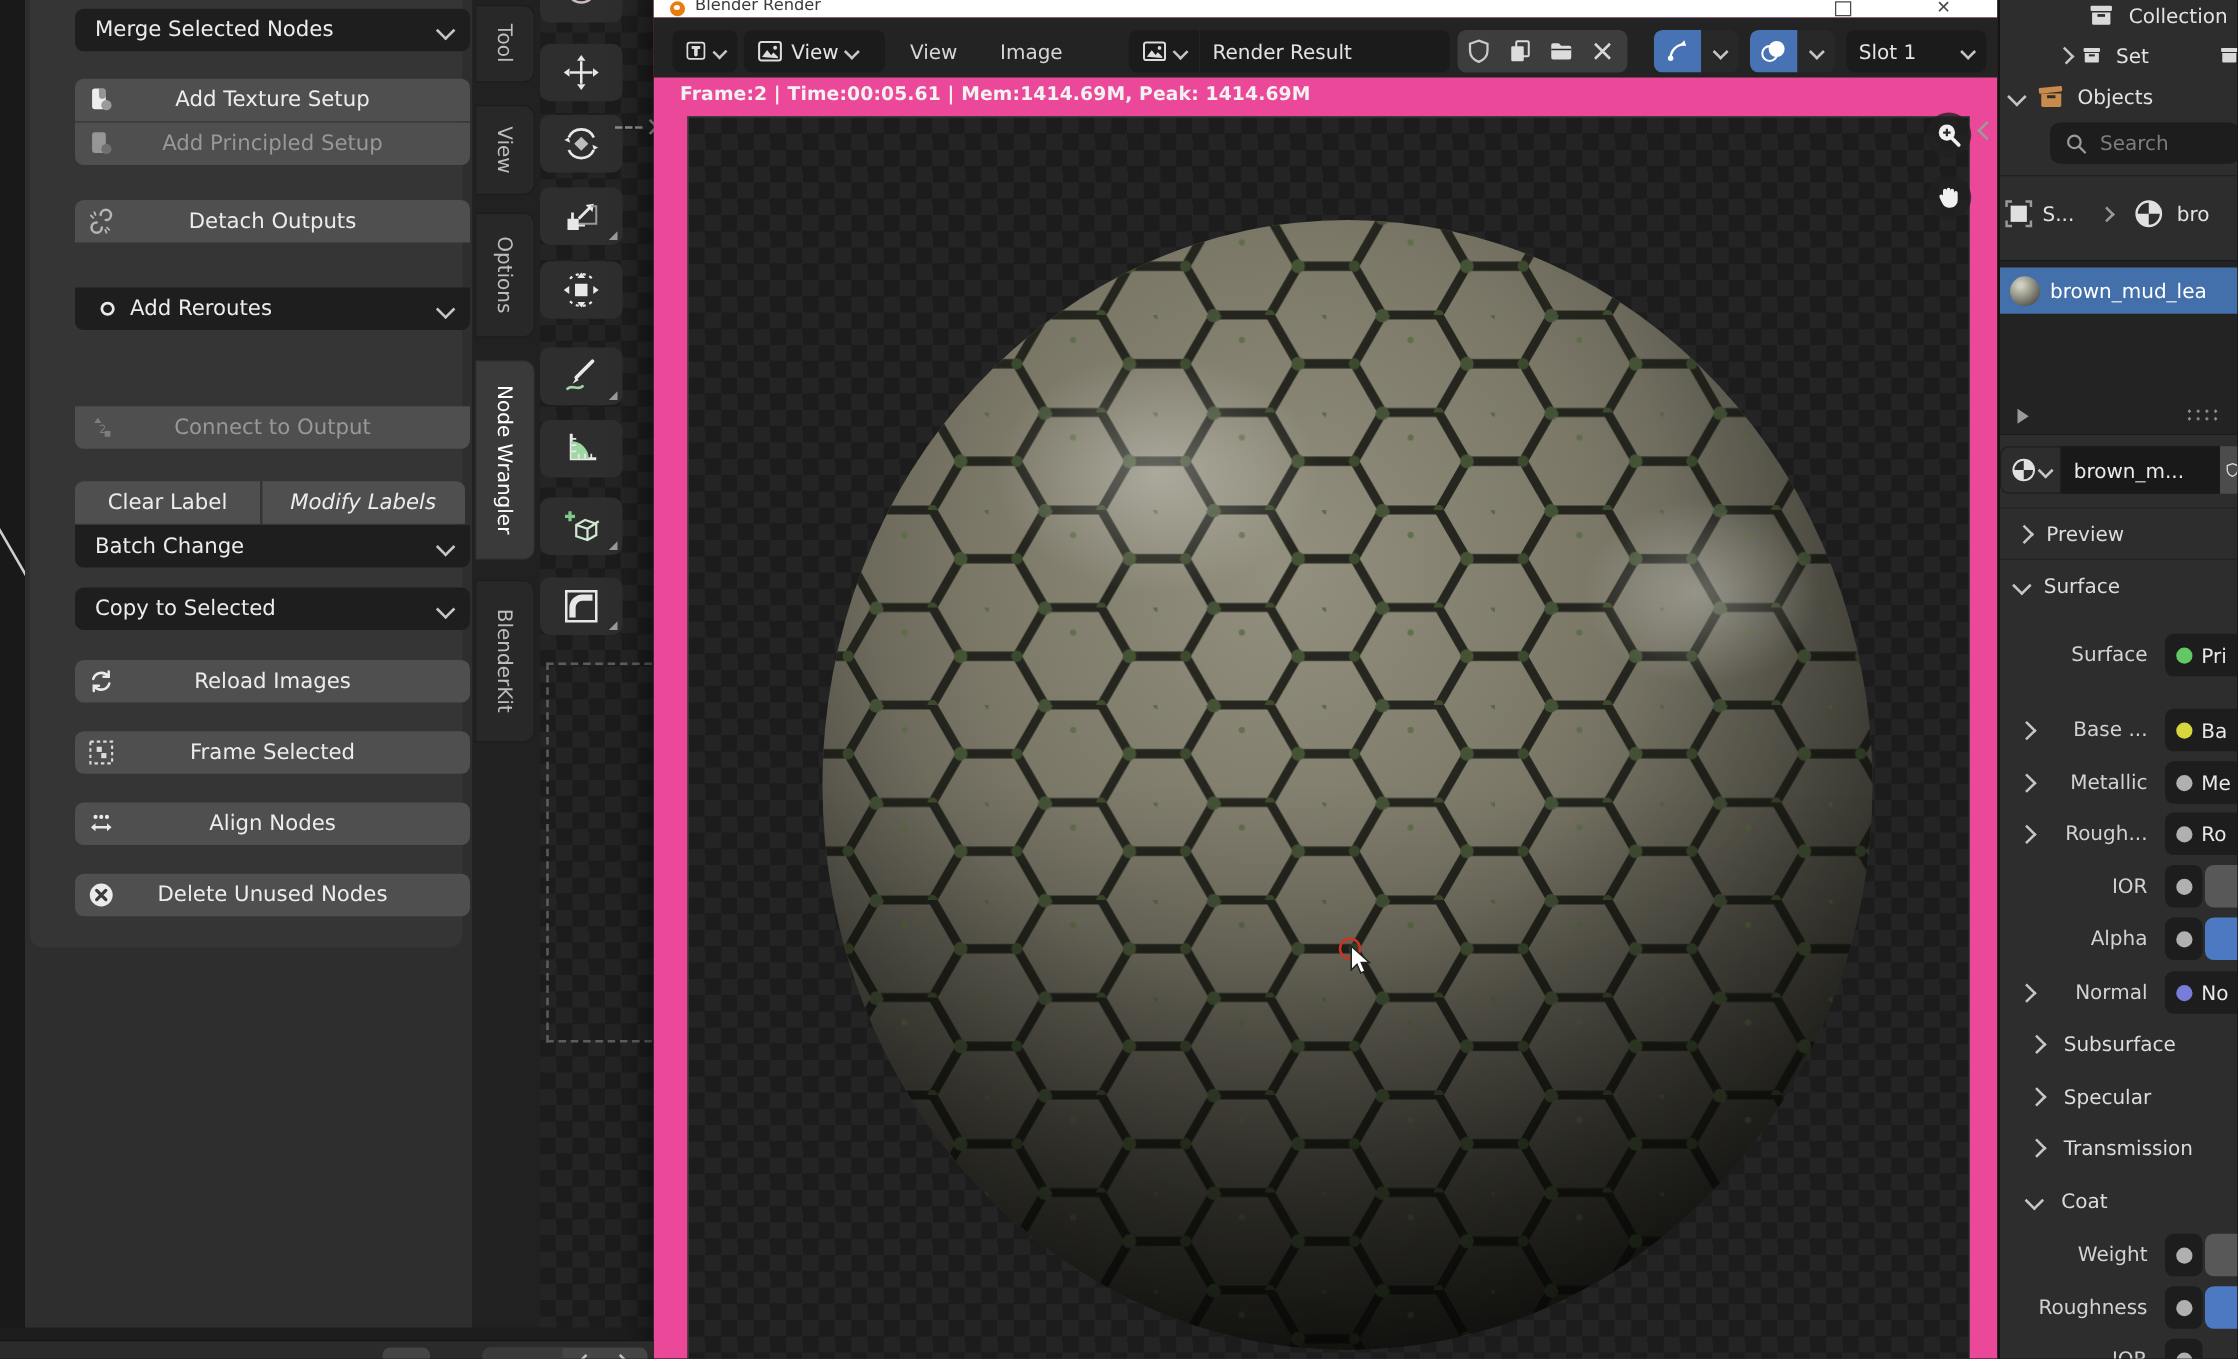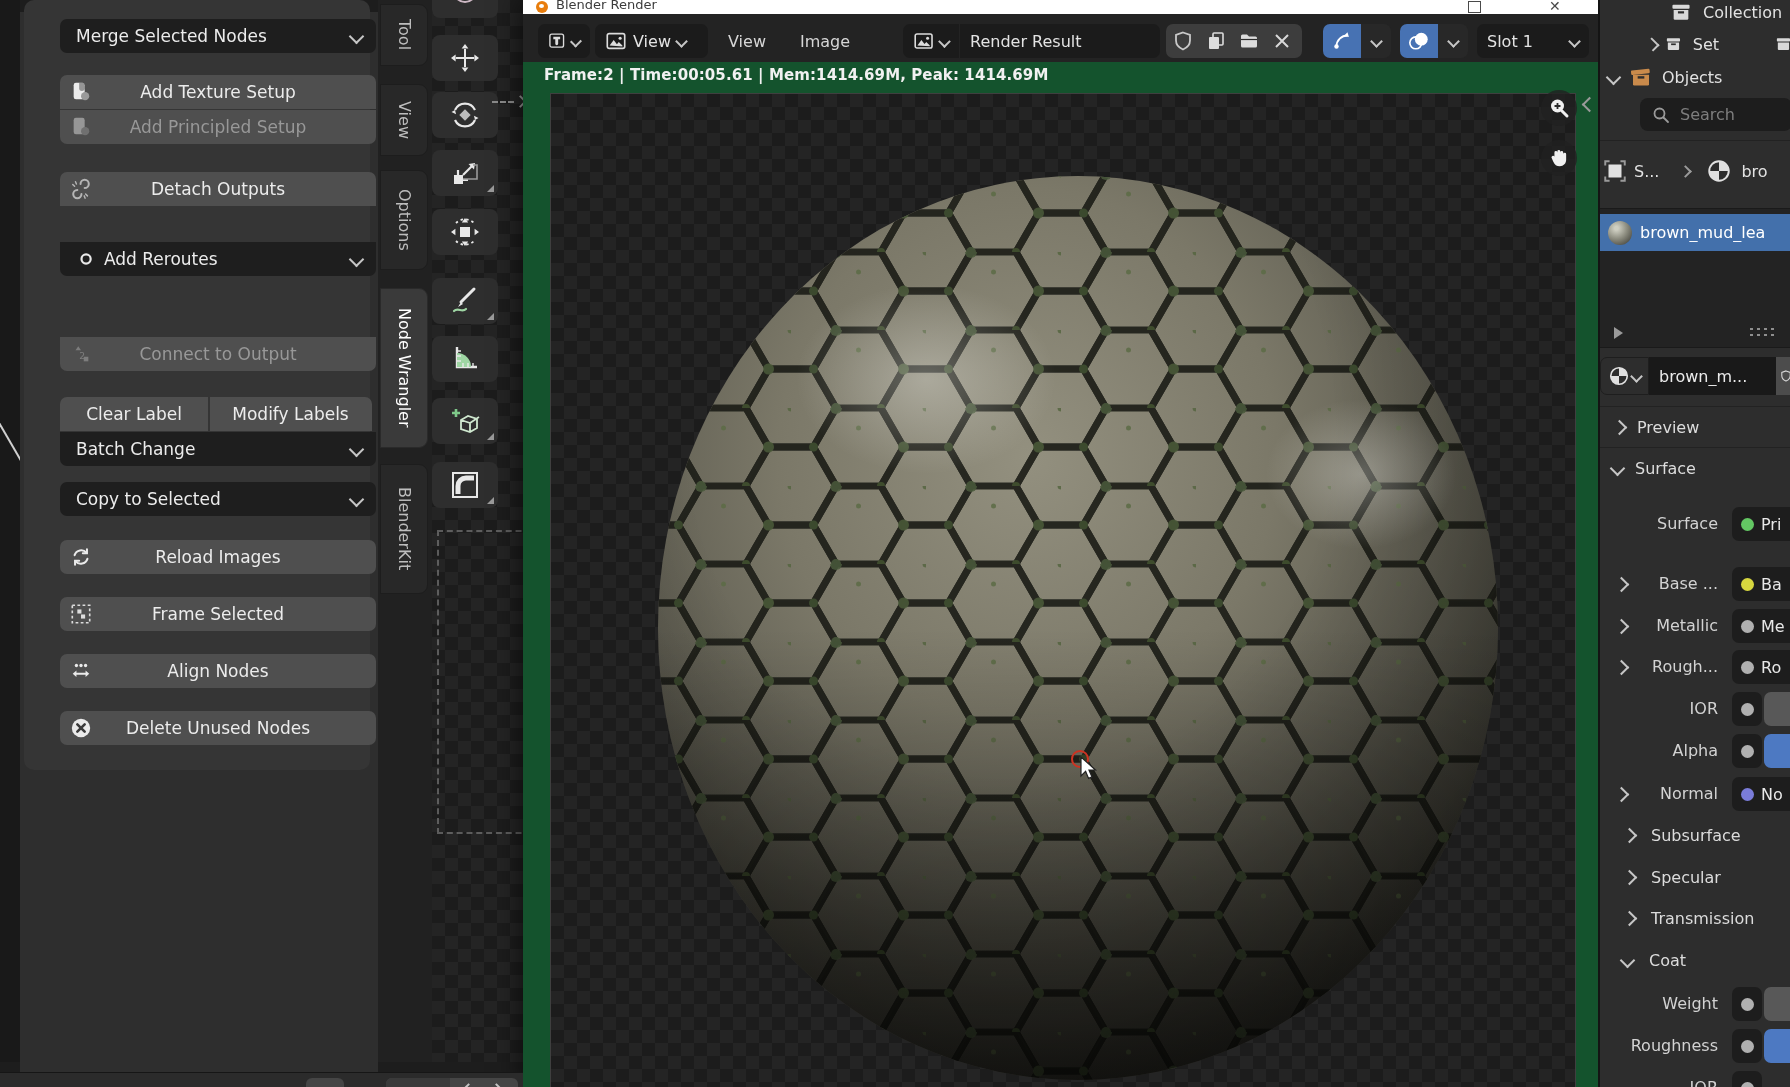--- a/index.html
+++ b/index.html
@@ -8,21 +8,21 @@
   .abs{position:absolute;}
   
   .cv{display:inline-block;width:9px;height:9px;border-right:2px solid #c6c6c6;border-bottom:2px solid #c6c6c6;}
   .cvd{transform:rotate(45deg);}
   .cvr{transform:rotate(-45deg);}
   .cvl{transform:rotate(135deg);}
   .cv.sm{width:7px;height:7px;}
   .cv.dim{border-color:#9a9a9a;}
   
   .node-bg{left:0;top:0;width:20px;height:1062px;background:#191919;}
-  .left-region{left:20px;top:12px;width:358px;height:1062px;background:#2e2e2e;}
+  .left-region{left:20px;top:0;width:358px;height:1062px;background:#2e2e2e;}
   .nw-panel{left:24px;top:-12px;width:346px;height:770px;background:#353535;border-radius:10px;}
   .lbtn{position:absolute;left:40px;width:316px;height:34px;display:flex;align-items:center;
         font-size:17px;color:#ececec;border-radius:7px;box-sizing:border-box;}
   .lbtn .ctr{flex:1;text-align:center;}
   .b-dark{background:#1e1e1e;}
   .b-op{background:#4f4f4f;}
   .b-op.disabled{color:#989898;}
   .b-op.disabled svg{opacity:.45;}
   .lbtn .lpad{padding-left:16px;}
   .lbtn .cv{position:absolute;right:14px;top:12px;}
@@ -43,21 +43,21 @@
     background-image:conic-gradient(#242424 25%,#1c1c1c 0 50%,#242424 0 75%,#1c1c1c 0);
     background-size:26px 26px;}
   .tool-strip{left:432px;top:0;width:91px;height:1062px;}
   .tbtn{position:absolute;left:0;width:66px;height:46px;background:#2e2e2e;border-radius:8px;
         display:flex;align-items:center;justify-content:center;}
   .subtri:after{content:"";position:absolute;right:4px;bottom:4px;border-style:solid;
         border-width:0 0 7px 7px;border-color:transparent transparent #9a9a9a transparent;}
   .dash-region{position:absolute;left:5px;top:530px;width:110px;height:300px;
         border:2px dashed #8f8f8f;opacity:.55;}
   
-  .fwin{left:523px;top:0;width:1075px;height:1087px;background:#14532d;box-shadow:0 0 26px rgba(0,0,0,.7);}
+  .fwin{left:523px;top:0;width:1075px;height:1087px;background:#ec4899;box-shadow:0 0 26px rgba(0,0,0,.7);}
   .titlebar{position:absolute;left:0;top:0;width:100%;height:14px;background:#ffffff;overflow:hidden;}
   .titlebar .ttl{position:absolute;left:33px;top:-3px;font-size:13px;color:#3c3c3c;}
   .wlogo{position:absolute;left:13px;top:1px;width:12px;height:12px;border-radius:50%;background:#e87d0d;}
   .wlogo:after{content:"";position:absolute;left:3px;top:2.5px;width:5px;height:4px;border-radius:50%;background:#fff;}
   .wbtn{position:absolute;top:-2px;color:#4a4a4a;font-size:14px;}
   .wsq{position:absolute;top:1px;width:11px;height:10px;border:1.6px solid #4a4a4a;}
   .whead{position:absolute;left:0;top:14px;width:100%;height:48px;background:#232323;}
   .hbtn{position:absolute;top:10px;height:34px;display:flex;align-items:center;gap:6px;
         background:#1b1b1b;border-radius:7px;padding:0 10px;box-sizing:border-box;font-size:16px;color:#e3e3e3;}
   .hmenu{position:absolute;top:10px;height:34px;display:flex;align-items:center;font-size:16px;color:#d6d6d6;padding:0 8px;}
@@ -166,21 +166,21 @@
         <path d="M6 8 l3 -4.5 3 4.5 z" fill="#b5b5b5"></path>
         <text x="10" y="17" font-size="10" fill="#b5b5b5" font-family="DejaVu Sans">2</text>
         <rect x="15" y="15" width="5" height="5" fill="#b5b5b5"></rect>
       </svg>
       <span class="ctr">Connect to Output</span>
     </div>
 
     <div class="lbtn b-op r-tl" style="top:385px;width:148px;">
       <span class="ctr">Clear Label</span>
     </div>
-    <div class="lbtn b-op r-tr" style="top:385px;left:189.5px;width:162px;">
+    <div class="lbtn b-op r-tr" style="top:385px;left:189.5px;width:162px;font-style:italic;">
       <span class="ctr">Modify Labels</span>
     </div>
     <div class="lbtn b-dark r-bot" style="top:420px;">
       <span class="lpad">Batch Change</span>
       <span class="cv cvd"></span>
     </div>
 
     <div class="lbtn b-dark" style="top:470px;">
       <span class="lpad">Copy to Selected</span>
       <span class="cv cvd"></span>

